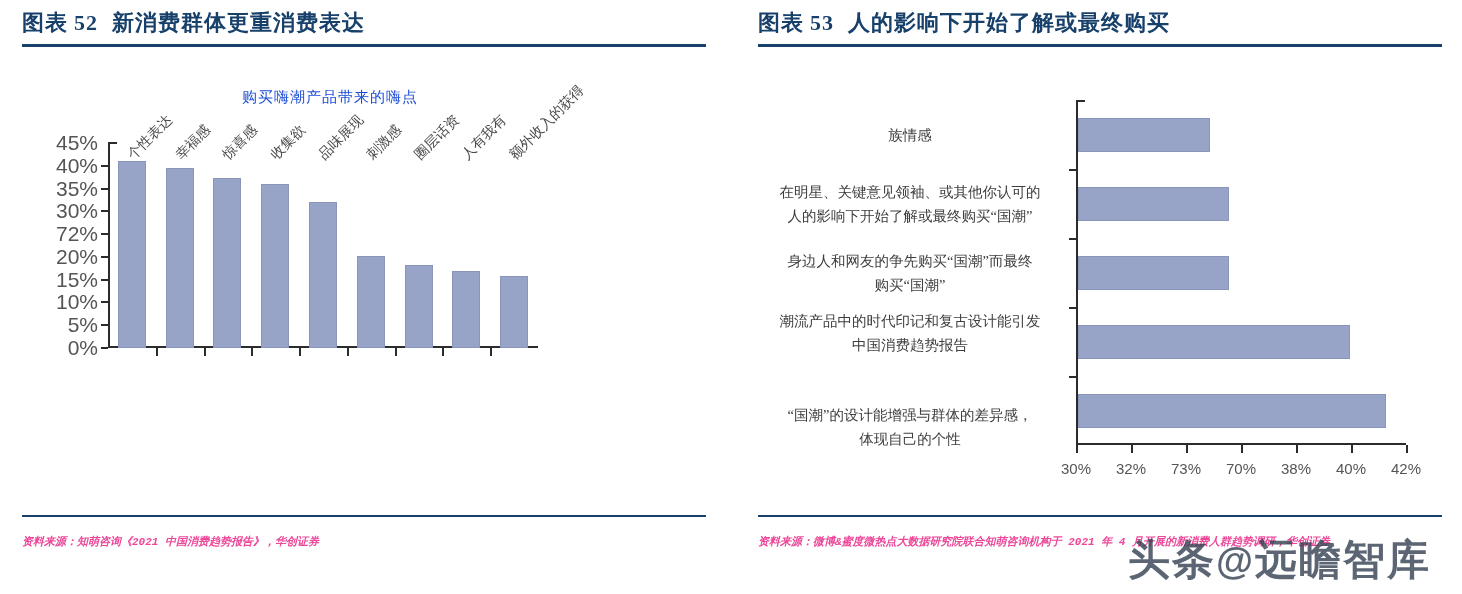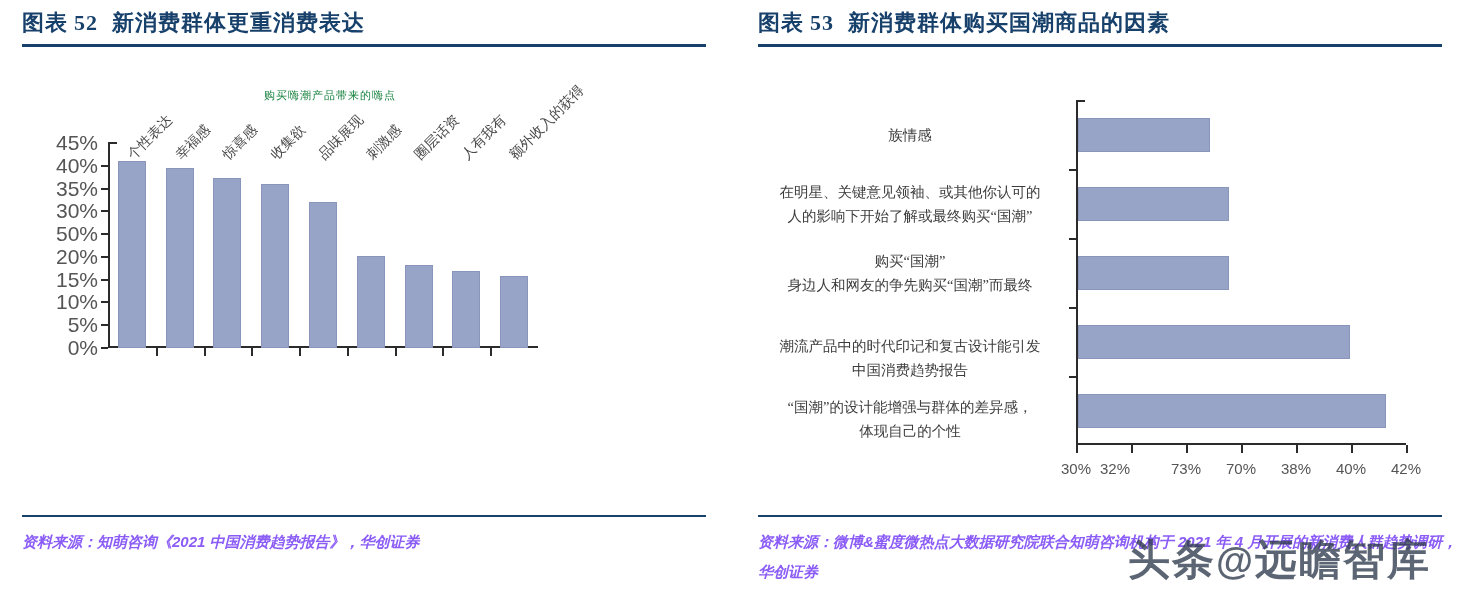--- a/index.html
+++ b/index.html
@@ -22,30 +22,30 @@
     color:#17406b;font-weight:bold;font-size:22px;
     font-family:"Liberation Serif","DejaVu Serif",serif;
     letter-spacing:1px;white-space:nowrap;
   }
   .fig-title .num{margin:0 14px 0 6px;}
   .fig-rule{margin-top:6px;height:3px;background:#17406b;width:100%;}
 
   .src-rule{position:absolute;left:22px;top:515px;width:684px;height:2px;background:#17406b;}
   .src-text{
     position:absolute;left:22px;top:527px;width:700px;
-    color:#8b5cf6;font-size:15px;font-style:italic;font-weight:bold;
-    font-family:Liberation Sans, sans-serif;
+    color:#ec4899;font-size:11px;font-style:italic;font-weight:bold;
+    font-family:Liberation Mono, monospace;
     line-height:30px;
   }
 
   
   #chart-left{position:absolute;left:0;top:70px;width:726px;height:430px;}
   .chart-title{
     position:absolute;left:0;top:18px;width:660px;text-align:center;
-    font-size:11px;color:#15803d;letter-spacing:1px;
+    font-size:15px;color:#1d4ed8;letter-spacing:1px;
     font-family:"Liberation Serif","DejaVu Serif",serif;
   }
   #plot-left{
     position:absolute;left:108px;top:73px;width:430px;height:205px;
   }
   .axis-v{position:absolute;left:0;top:0;width:2px;height:100%;background:#2b2b2b;}
   .axis-h{position:absolute;left:0;bottom:0;height:2px;width:100%;background:#2b2b2b;}
   .ytick{position:absolute;left:-7px;width:7px;height:2px;background:#2b2b2b;}
   .ytick.cap{left:0px;width:9px;}
   .ylab{
@@ -122,21 +122,21 @@
             <div class="ylab" style="top: 205px;">0%</div>
             <div class="ytick" style="top: 181.222px;"></div>
             <div class="ylab" style="top: 182.222px;">5%</div>
             <div class="ytick" style="top: 158.444px;"></div>
             <div class="ylab" style="top: 159.444px;">10%</div>
             <div class="ytick" style="top: 135.667px;"></div>
             <div class="ylab" style="top: 136.667px;">15%</div>
             <div class="ytick" style="top: 112.889px;"></div>
             <div class="ylab" style="top: 113.889px;">20%</div>
             <div class="ytick" style="top: 90.1111px;"></div>
-            <div class="ylab" style="top: 91.1111px;">50%</div>
+            <div class="ylab" style="top: 91.1111px;">72%</div>
             <div class="ytick" style="top: 67.3333px;"></div>
             <div class="ylab" style="top: 68.3333px;">30%</div>
             <div class="ytick" style="top: 44.5556px;"></div>
             <div class="ylab" style="top: 45.5556px;">35%</div>
             <div class="ytick" style="top: 21.7778px;"></div>
             <div class="ylab" style="top: 22.7778px;">40%</div>
             <div class="ytick cap" style="top: -1px;"></div>
             <div class="ylab" style="top: 0px;">45%</div>
           </div>
         <div id="left-bars">
@@ -173,21 +173,21 @@
     </div>
 
     <div class="src-rule"></div>
     <div class="src-text">资料来源：知萌咨询《2021 中国消费趋势报告》，华创证券</div>
   </div>
 
   <div class="panel" id="panel-right">
 
     <div class="fig-head">
       <div class="fig-title">
-        <span>图表</span><span class="num">53</span><span>新消费群体购买国潮商品的因素</span>
+        <span>图表</span><span class="num">53</span><span>人的影响下开始了解或最终购买</span>
       </div>
       <div class="fig-rule"></div>
     </div>
 
     <div id="chart-right">
       <div id="plot-right">
         <div class="axis-vr"></div>
         <div class="axis-hr"></div>
         <div id="right-yticks">
             <div class="ytickr" style="top: 69px;"></div>
@@ -205,37 +205,37 @@
           </div>
         <div id="right-cats">
             <div class="cat-lab" style="top: 34.5px;">
               <div>族情感</div>
             </div>
             <div class="cat-lab" style="top: 103.5px;">
               <div>在明星、关键意见领袖、或其他你认可的</div>
               <div>人的影响下开始了解或最终购买“国潮”</div>
             </div>
             <div class="cat-lab" style="top: 172.5px;">
+              <div>身边人和网友的争先购买“国潮”而最终</div>
               <div>购买“国潮”</div>
-              <div>身边人和网友的争先购买“国潮”而最终</div>
-            </div>
-            <div class="cat-lab" style="top: 258px; text-align: center;">
+            </div>
+            <div class="cat-lab" style="top: 233px; text-align: center;">
               <div>潮流产品中的时代印记和复古设计能引发</div>
               <div>中国消费趋势报告</div>
             </div>
-            <div class="cat-lab" style="top: 319px;">
+            <div class="cat-lab" style="top: 327px;">
               <div>“国潮”的设计能增强与群体的差异感，</div>
               <div>体现自己的个性</div>
             </div>
           </div>
         <div id="right-xaxis">
             <div class="xtickr" style="left: 0px;"></div>
             <div class="xlabr" style="left: 0px;">30%</div>
             <div class="xtickr" style="left: 55px;"></div>
-            <div class="xlabr" style="left: 39px; margin-top: 12px;">32%</div>
+            <div class="xlabr" style="left: 55px; margin-top: 12px;">32%</div>
             <div class="xtickr" style="left: 110px;"></div>
             <div class="xlabr" style="left: 110px;">73%</div>
             <div class="xtickr" style="left: 165px;"></div>
             <div class="xlabr" style="left: 165px;">70%</div>
             <div class="xtickr" style="left: 220px;"></div>
             <div class="xlabr" style="left: 220px;">38%</div>
             <div class="xtickr" style="left: 275px;"></div>
             <div class="xlabr" style="left: 275px;">40%</div>
             <div class="xtickr" style="left: 330px;"></div>
             <div class="xlabr" style="left: 330px;">42%</div>

